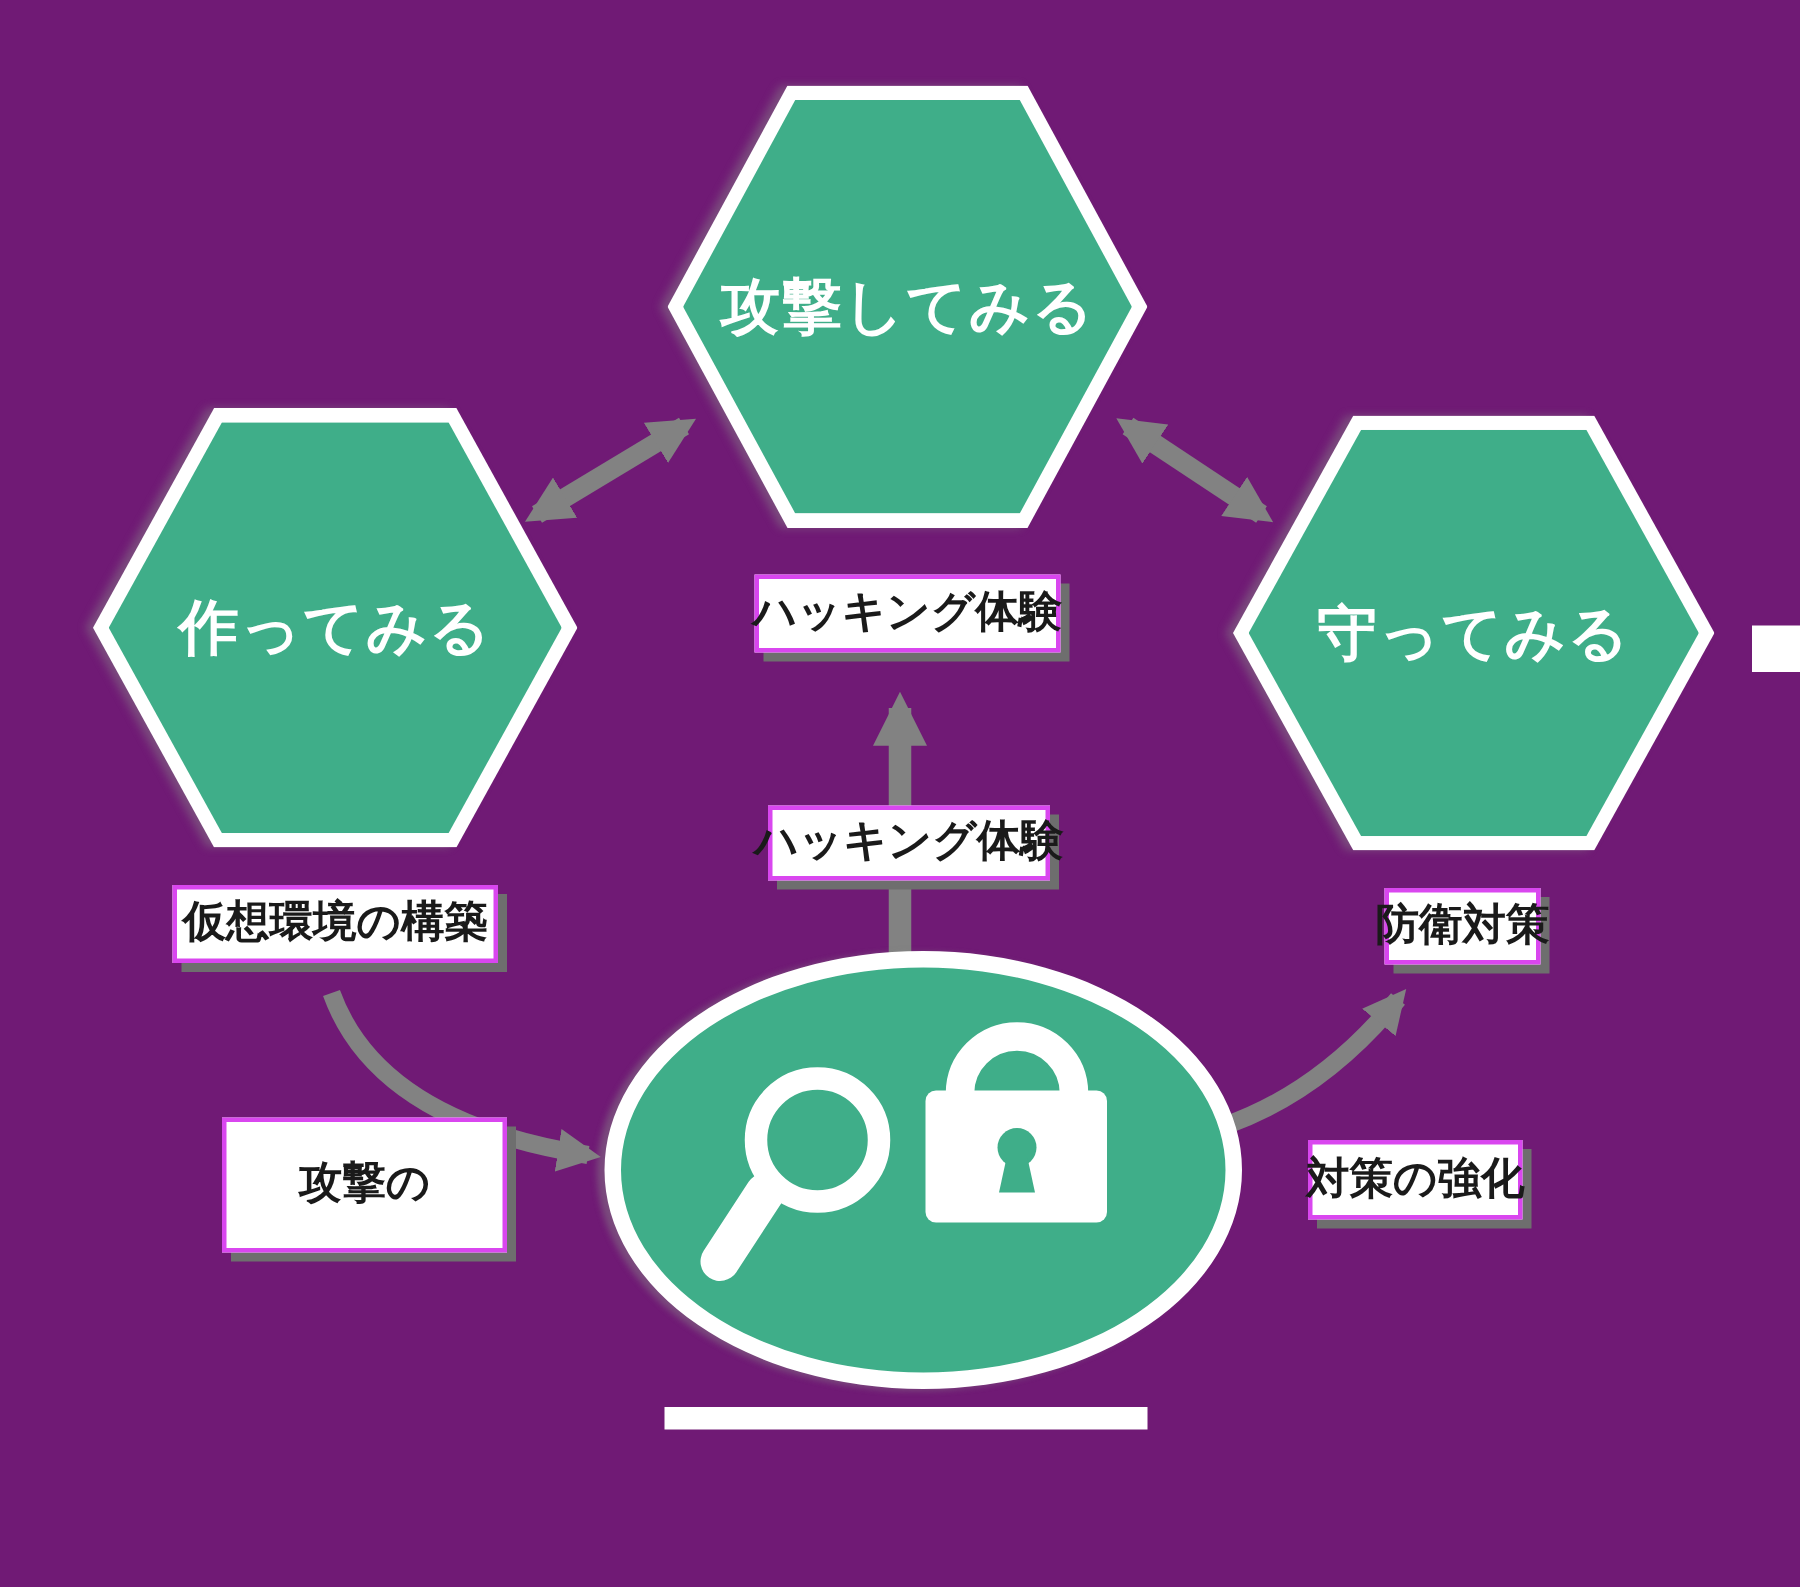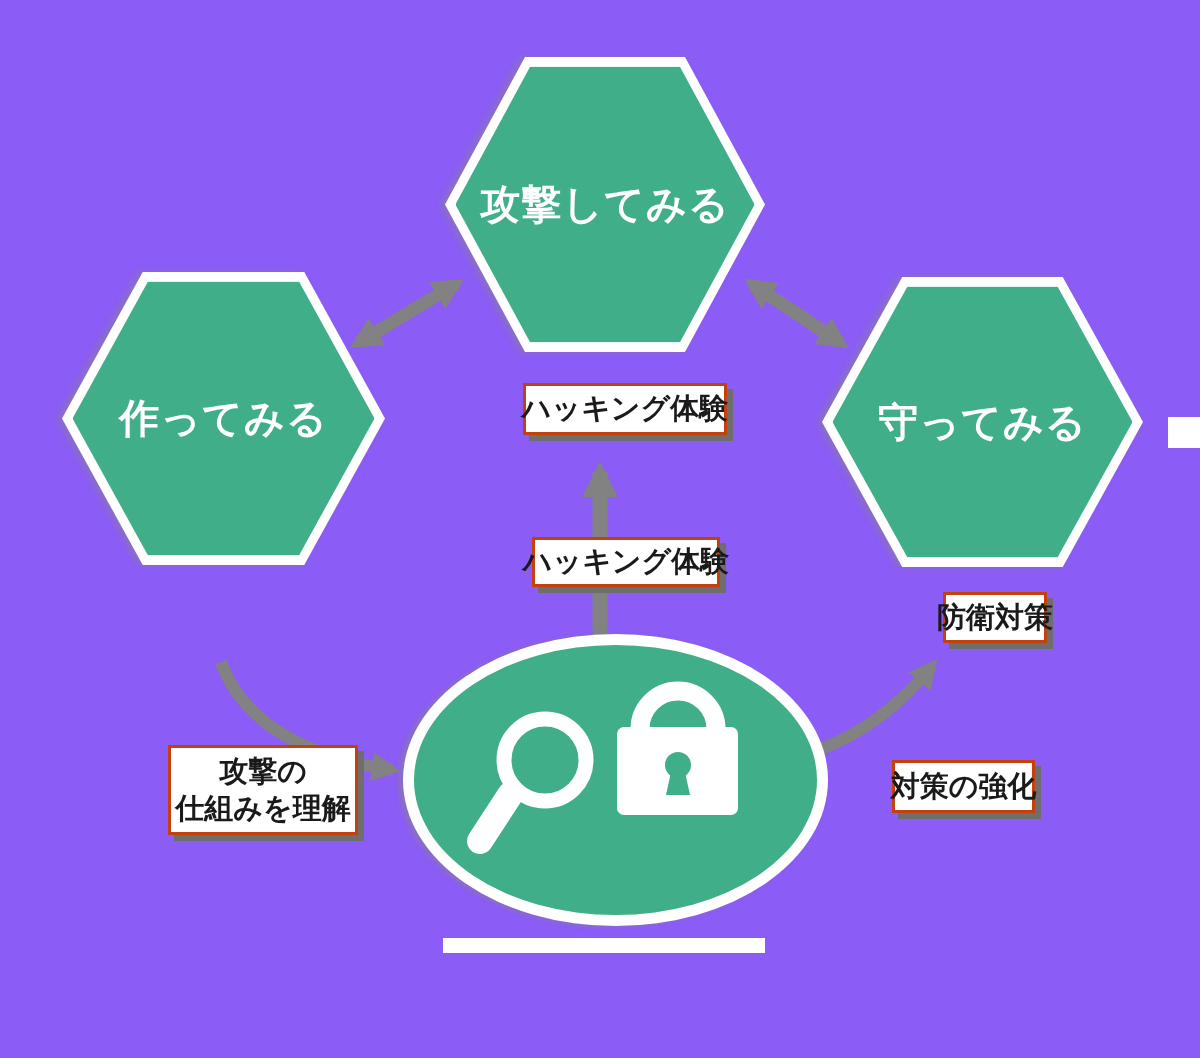--- a/index.html
+++ b/index.html
@@ -1,20 +1,20 @@
 <!DOCTYPE html>
 <html><head>
 <meta charset="utf-8">
 <style>
   html, body { margin: 0; padding: 0; background: #000; }
   #canvas {
     position: relative;
     width: 1200px;
     height: 1058px;
-    background: #8b5cf6;
+    background: #701a75;
     overflow: hidden;
     font-family: "Liberation Sans", sans-serif;
   }
 
   
   .hex-wrap { position: absolute; filter: drop-shadow(-5px 0px 3px rgba(135,135,135,0.45)); }
   .hex {
     position: relative;
     width: 100%; height: 100%;
     clip-path: polygon(0% 50%, 25% 0%, 75% 0%, 100% 50%, 75% 100%, 25% 100%);
@@ -49,27 +49,27 @@
     box-sizing: border-box;
     box-shadow: -5px 1px 4px rgba(135,135,135,0.45);
     z-index: 3;
   }
   #center-ellipse svg { position: absolute; left: -11px; top: -11px; }
 
   
   .tag {
     position: absolute;
     background: #ffffff;
-    border: 3px solid #c2410c;
+    border: 3px solid #d946ef;
     box-shadow: 6px 6px 0 #6e6e6e;
     box-sizing: border-box;
     display: flex; align-items: center; justify-content: center;
     color: #1a1a1a; font-size: 29px; font-weight: 600;
     white-space: nowrap; text-align: center;
-    z-index: 4; line-height: 1.28; margin-left: 20px;
+    z-index: 4; line-height: 1.28;
   }
   #tag-hacking     { left: 503px; top: 383px; width: 204px; height: 52px; }
   #tag-vulnerable  { left: 512px; top: 537px; width: 188px; height: 50px; }
   #tag-virtualenv  { left: 115px; top: 590px; width: 217px; height: 52px; }
   #tag-defense     { left: 923px; top: 592px; width: 104px; height: 51px; }
   #tag-understand  { left: 148px; top: 745px; width: 190px; height: 90px; flex-direction: column; }
   #tag-strengthen  { left: 872px; top: 760px; width: 143px; height: 53px; }
 
   
   #caption-bar-fragment {
@@ -134,26 +134,26 @@
         <circle cx="275" cy="131" r="13" fill="#3FAE89"></circle>
         <polygon points="268,138 282,138 287,161 263,161" fill="#3FAE89"></polygon>
       </g>
     </svg>
   </div>
 
   <div class="tag" id="tag-hacking">ハッキング体験</div>
 
   <div class="tag" id="tag-vulnerable">ハッキング体験</div>
 
+  <div class="tag" id="tag-virtualenv">仮想環境の構築</div>
 
   <div class="tag" id="tag-defense">防衛対策</div>
 
   <div class="tag" id="tag-understand">
     <span>攻撃の</span>
-    <span>仕組みを理解</span>
   </div>
 
   <div class="tag" id="tag-strengthen">対策の強化</div>
 
   <div id="caption-bar-fragment"></div>
   <div id="edge-shape-fragment"></div>
 
 </div>
 
 </body></html>

